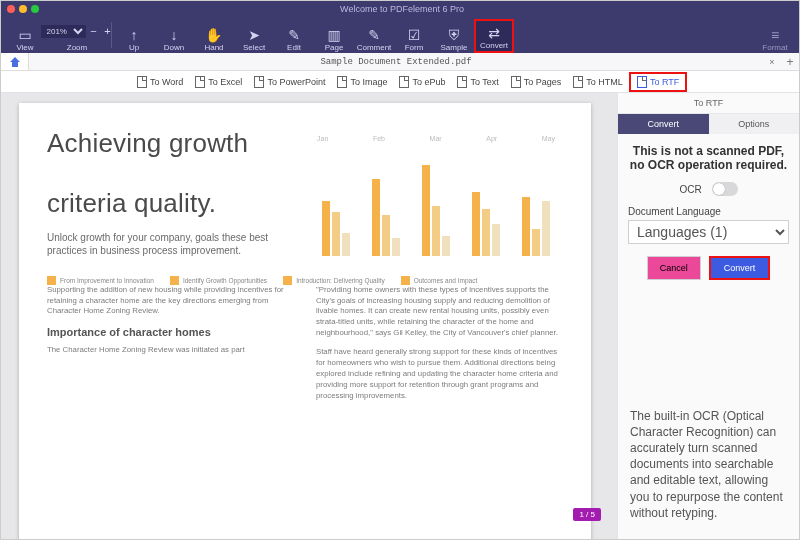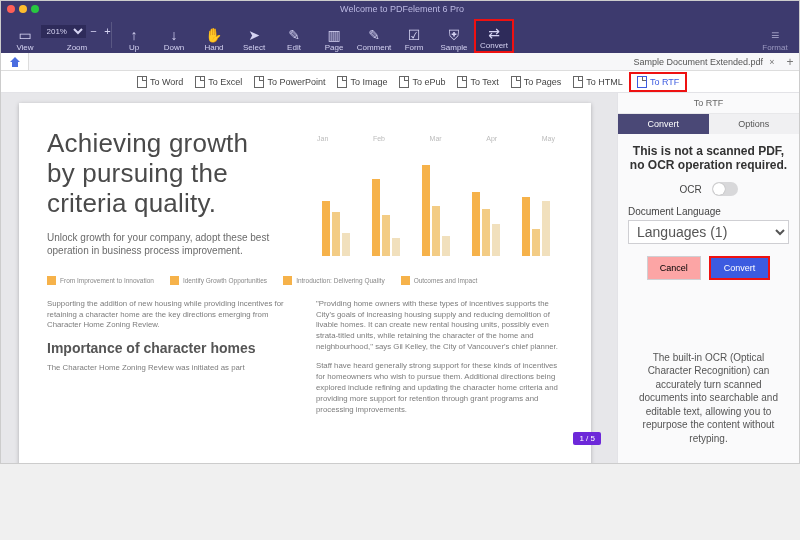--- a/index.html
+++ b/index.html
@@ -1,35 +1,35 @@
 <!DOCTYPE html>
 <html><head>
 <meta charset="utf-8">
 <style>
   * { box-sizing: border-box; margin: 0; padding: 0; }
   html, body { width: 800px; height: 540px; font-family: -apple-system, "Helvetica Neue", Arial, sans-serif; font-size: 10px; color: #222; background:#f0f0f0; overflow:hidden;}
-  .window { width: 800px; height: 464px; background:#fff; display:flex; flex-direction:column; border:1px solid #ccc;}
+  .window { width: 800px; height: 540px; background:#fff; display:flex; flex-direction:column; border:1px solid #ccc;}
   .titlebar { height: 16px; background:#3d3a6e; display:flex; align-items:center; color:#bcb9e3; font-size:9px; }
   .traffic { display:flex; gap:4px; padding:0 6px;}
   .tl { width:8px; height:8px; border-radius:50%; }
   .red{background:#ff5f57;} .yellow{background:#febc2e;} .green{background:#28c840;}
   .title-text{ flex:1; text-align:center;}
   .toolbar { height: 36px; background:#3d3a6e; display:flex; align-items:flex-end; padding:0 4px; color:#d5d3f2;}
   .tb-item { display:flex; flex-direction:column; align-items:center; justify-content:flex-end; width:40px; height:34px; font-size:8px; cursor:pointer; padding-bottom:1px;}
   .tb-item .ico { width:16px; height:16px; display:flex; align-items:center; justify-content:center; font-size:14px; }
   .tb-item.sel { background:#2e2b5a; }
   .tb-sep { width:1px; height:26px; background:rgba(255,255,255,0.15); margin:0 2px; align-self:center;}
   .tb-spacer{flex:1;}
   .zoom-ctrl { display:flex; align-items:center; gap:2px; height:34px;}
   .zoom-sel { background:#2e2b5a; color:#d5d3f2; border:none; font-size:8px; padding:1px 2px;}
   .zpm{ width:12px; text-align:center; color:#d5d3f2; font-size:11px; cursor:pointer;}
   .redbox { border:2px solid #e11; }
   .tabrow { height:18px; background:#f7f7f9; border-bottom:1px solid #ddd; display:flex; align-items:center; font-size:9px;}
   .home-tab { width:28px; height:100%; display:flex; align-items:center; justify-content:center; background:#fff; border-right:1px solid #ddd;}
-  .doc-tab { flex:1; text-align:right; color:#555;}
+  .doc-tab { flex:1; text-align:center; color:#555;font-family:Liberation Mono, monospace;}
   .tab-x { width:18px; text-align:center; color:#777;}
   .tab-plus{ width:18px; text-align:center; color:#777; font-size:12px;}
   .fmtrow { height:22px; background:#fff; border-bottom:1px solid #e3e3e7; display:flex; align-items:center; padding-left:130px; gap:0; font-size:9px; color:#444;}
   .fmt-item { display:flex; align-items:center; gap:3px; padding:2px 6px; cursor:pointer;}
   .fmt-item .fi{ width:10px; height:12px; border:1px solid #666; display:inline-block; position:relative;}
   .fmt-item .fi::after{content:""; position:absolute; top:0; right:0; width:3px; height:3px; background:#fff; border-left:1px solid #666; border-bottom:1px solid #666;}
   .fmt-item.sel { color:#3c5be0;}
   .fmt-item.sel .fi{ border-color:#3c5be0;}
   .body { flex:1; display:flex; overflow:hidden;}
   .docarea { flex:1; background:#e7e7ea; position:relative; overflow:hidden;}
@@ -38,42 +38,42 @@
   .page .sub { margin-top:12px; font-size:10px; color:#6a6a6a; max-width:255px; line-height:1.35;}
   .chart { position:absolute; right:30px; top:32px; width:250px; height:130px;}
   .chart .months{ display:flex; justify-content:space-between; font-size:7px; color:#bbb; padding:0 6px;}
   .chart .bars { position:relative; height:110px; margin-top:4px; display:flex; justify-content:space-around; align-items:flex-end;}
   .grp{ display:flex; gap:2px; align-items:flex-end;}
   .bar{ width:8px;}
   .o1{background:#f6b24a;} .o2{background:#f3cc85;} .o3{background:#f1e0bd;}
   .secrow{ margin-top:18px; display:flex; gap:16px; font-size:6.5px; color:#888;}
   .sec{ display:flex; align-items:center; gap:4px;}
   .sq{width:9px; height:9px; background:#f6b24a; display:inline-block;}
-  .cols{ margin-top:14px; display:flex; gap:22px; font-size:7.8px; color:#7c7c7c; line-height:1.4;}
+  .cols{ display:flex; gap:22px; font-size:7.8px; color:#7c7c7c; line-height:1.4;}
   .col{ flex:1;}
   .col p{ margin-bottom:8px;}
-  .col h3{ font-size:14px; color:#555; margin:6px 0 4px; font-weight:600;}
-  .pgnum{ position:absolute; right:16px; bottom:18px; background:#6d28d9; color:#fff; font-size:8px; padding:2px 6px; border-radius:2px;}
+  .col h3{ font-size:11px; color:#555; margin:6px 0 4px; font-weight:600;}
+  .pgnum{ position:absolute; right:16px; bottom:18px; background:#a21caf; color:#fff; font-size:8px; padding:2px 6px; border-radius:2px;}
   .sidepanel{ width:182px; background:#fafafb; border-left:1px solid #e3e3e7; display:flex; flex-direction:column; font-size:9px;}
   .sp-title{ text-align:center; padding:5px 0; color:#666; border-bottom:1px solid #e8e8ea;}
   .sp-tabs{ display:flex;}
   .sp-tab{ flex:1; text-align:center; padding:5px 0; font-size:9px;}
   .sp-tab.act{ background:#4a4876; color:#fff;}
   .sp-tab.inact{ background:#f0f0f2; color:#555;}
   .sp-body{ padding:10px 10px; display:flex; flex-direction:column; gap:10px; flex:1;}
   .sp-note{ text-align:center; font-size:12px; color:#333; font-weight:600;}
   .ocr-row{ display:flex; align-items:center; justify-content:center; gap:10px;}
   .toggle{ width:26px; height:14px; border-radius:7px; background:#d8d8da; position:relative;}
   .knob{ width:12px; height:12px; background:#fff; border-radius:50%; position:absolute; top:1px; left:1px; box-shadow:0 0 1px rgba(0,0,0,.4);}
   .lbl{ font-size:10px; color:#444;}
   .lang-sel{ width:100%; border:1px solid #cfcfd3; background:#fff; font-size:14px; padding:2px 4px; color:#555;}
   .btnrow{ display:flex; gap:8px; justify-content:center; margin-top:2px;}
-  .btn{ padding:4px 12px; font-size:9px; border:1px solid #cfcfd3; background:#fca5a5; cursor:pointer;}
+  .btn{ padding:4px 12px; font-size:9px; border:1px solid #cfcfd3; background:#ec4899; cursor:pointer;}
   .btn.primary{ background:#3c5be0; color:#fff; border-color:#3c5be0;}
-  .sp-help{ margin-top:auto; font-size:10px; color:#555; text-align:center; line-height:1.35; padding:6px 2px 8px;}
+  .sp-help{ margin-top:auto; font-size:12px; color:#555; text-align:left; line-height:1.35; padding:6px 2px 8px;}
   svg{display:block;}
 </style>
 </head>
 <body>
 
 <div class="window">
   <div class="titlebar">
     <div class="traffic">
       <div class="tl red"></div>
       <div class="tl yellow"></div>
@@ -192,24 +192,24 @@
         <span class="fi"></span>
         <span>To RTF</span>
       </div>
   </div>
 
   <div class="body">
     <div class="docarea">
       <div class="page">
         <h1>
           <span>Achieving growth</span><br>
-          <span>by pursuing the</span><br>
+          <br>
           <span>criteria quality.</span>
         </h1>
-        <p class="sub">Unlock growth for your company, adopt these best operation in business process improvement.</p>
+        <p class="sub">Unlock growth for your company, goals these best practices in business process improvement.</p>
 
         <div class="chart">
           <div class="months">
             <span>Jan</span>
             <span>Feb</span>
             <span>Mar</span>
             <span>Apr</span>
             <span>May</span>
           </div>
           <div class="bars" id="bars">

